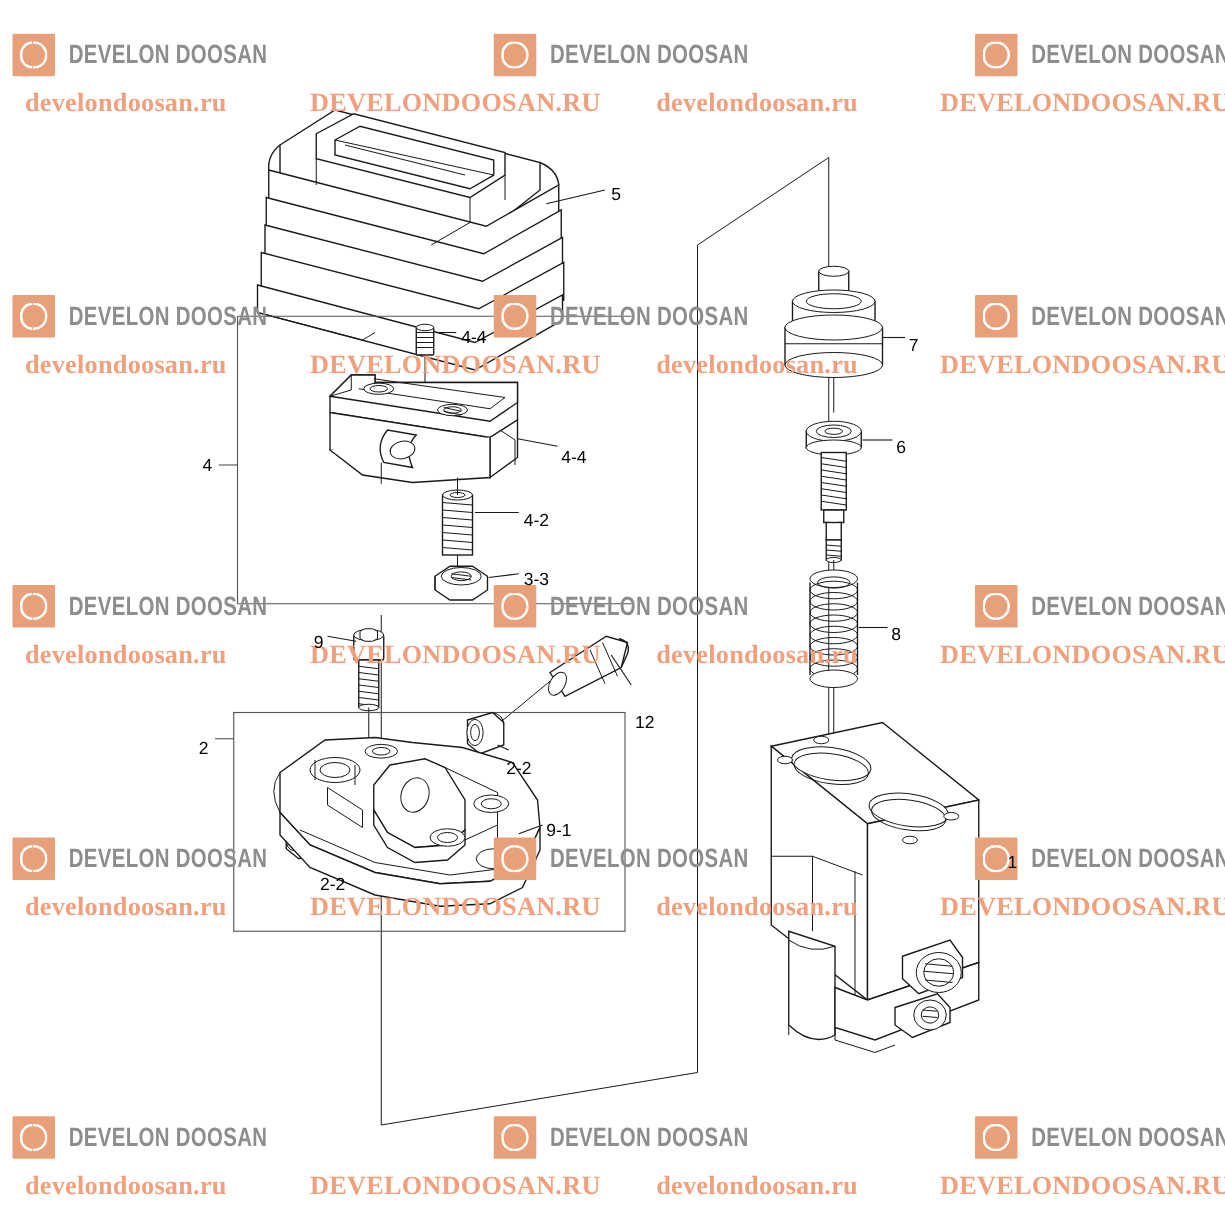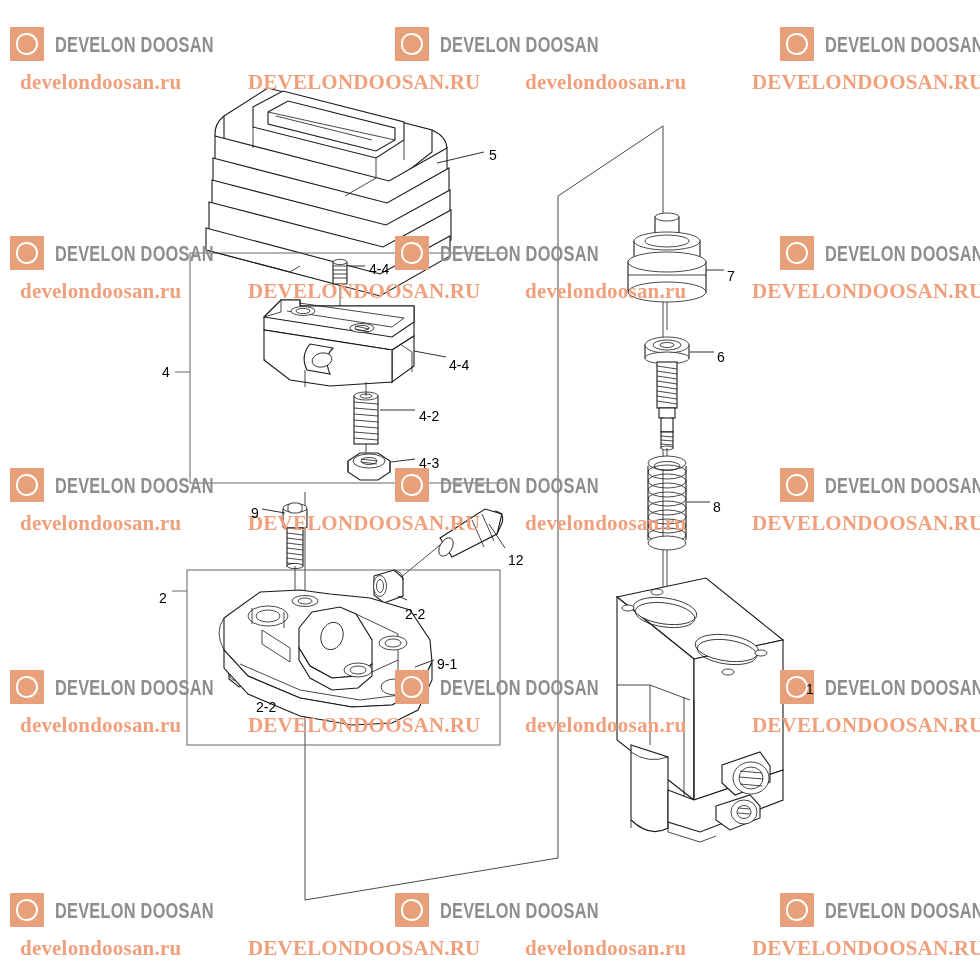--- a/index.html
+++ b/index.html
@@ -557,24 +557,24 @@
       <div class="wm-url upper" style="left: 248px; top: 938px; color: rgb(240, 160, 124);">DEVELONDOOSAN.RU</div>
       <div class="wm-url lower" style="left: 525px; top: 938px; color: rgb(240, 160, 124);">develondoosan.ru</div>
       <div class="wm-url upper" style="left: 752px; top: 938px; color: rgb(240, 160, 124);">DEVELONDOOSAN.RU</div>
     </div>
 
   <div id="labels">
       <div class="lbl" style="left: 489px; top: 148px;">5</div>
       <div class="lbl" style="left: 162px; top: 365px;">4</div>
       <div class="lbl" style="left: 449px; top: 358px;">4-4</div>
       <div class="lbl" style="left: 419px; top: 409px; text-align: center;">4-2</div>
-      <div class="lbl" style="left: 419px; top: 456px;">4-3</div>
+      <div class="lbl" style="left: 419px; top: 456px;">3-3</div>
       <div class="lbl" style="left: 369px; top: 262px;">4-4</div>
       <div class="lbl" style="left: 251px; top: 506px;">9</div>
-      <div class="lbl" style="left: 508px; top: 553px;">12</div>
+      <div class="lbl" style="left: 508px; top: 570px;">12</div>
       <div class="lbl" style="left: 159px; top: 591px;">2</div>
       <div class="lbl" style="left: 437px; top: 657px;">9-1</div>
       <div class="lbl" style="left: 405px; top: 607px;">2-2</div>
       <div class="lbl" style="left: 256px; top: 700px;">2-2</div>
       <div class="lbl" style="left: 727px; top: 269px;">7</div>
       <div class="lbl" style="left: 717px; top: 350px;">6</div>
       <div class="lbl" style="left: 713px; top: 500px;">8</div>
       <div class="lbl" style="left: 806px; top: 682px;">1</div>
     </div>
 

